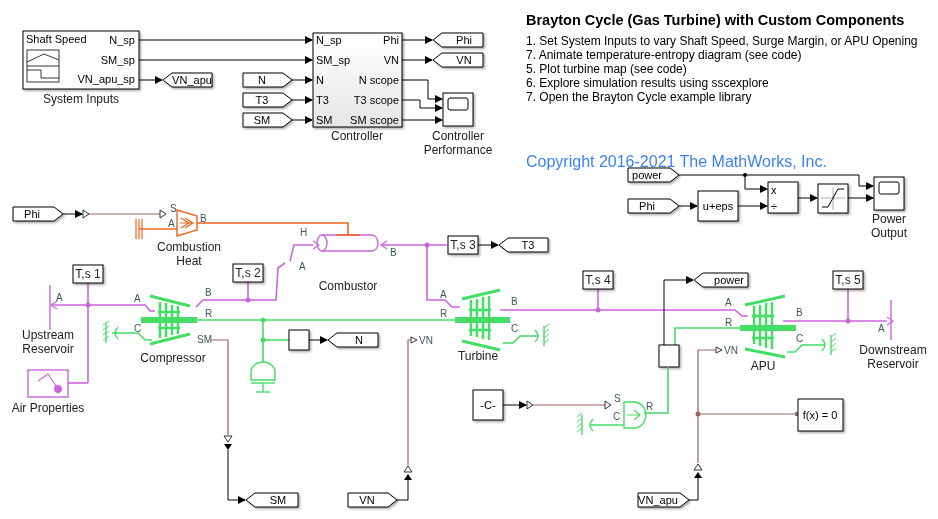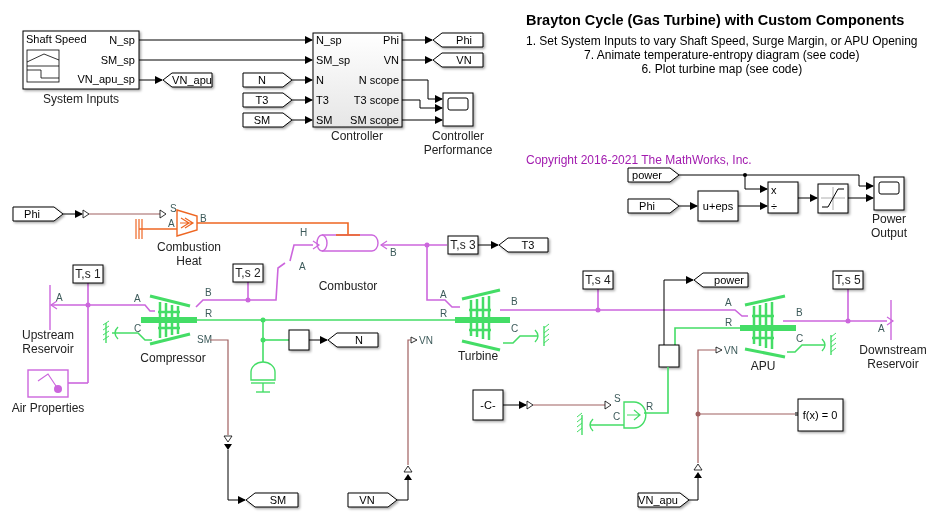--- a/index.html
+++ b/index.html
@@ -10,32 +10,34 @@
   .blk { fill:#fff; stroke:#000; stroke-width:1; }
   .sig { stroke:#000; stroke-width:1; fill:none; }
   .gas { stroke:#cc66dd; stroke-width:1.6; fill:none; }
   .mech { stroke:#44dd66; stroke-width:1.6; fill:none; }
   .phys { stroke:#a06060; stroke-width:1.2; fill:none; }
   .heat { stroke:#ee6622; stroke-width:1.6; fill:none; }
   .portlbl { font-size:10px; fill:#3c5a5a; }
   .lbl { font-size:12px; fill:#222; }
   .blklbl { font-size:11px; fill:#000; }
   .ann-title { position:absolute; left:526px; top:12px; font-weight:bold; font-size:14.5px; color:#000; }
-  .ann-list { position:absolute; left:526px; top:34px; font-size:12px; color:#000; line-height:14px;text-align:center; }
+  .ann-list { position:absolute; left:526px; top:34px; font-size:12px; color:#000; line-height:14px; }
   .ann-list div { white-space:nowrap; }
-  .ann-copy { position:absolute; left:526px; top:153px; font-size:12px; color:#a21caf; }
+  .ann-copy { position:absolute; left:526px; top:153px; font-size:16px; color:#3b82f6; }
 </style>
 </head>
 <body>
 
 <div class="ann-title">Brayton Cycle (Gas Turbine) with Custom Components</div>
 <div class="ann-list">
   <div>1. Set System Inputs to vary Shaft Speed, Surge Margin, or APU Opening</div>
   <div>7. Animate temperature-entropy diagram (see code)</div>
-  <div>6. Plot turbine map (see code)</div>
+  <div>5. Plot turbine map (see code)</div>
+  <div>6. Explore simulation results using sscexplore</div>
+  <div>7. Open the Brayton Cycle example library</div>
 </div>
 <div class="ann-copy">Copyright 2016-2021 The MathWorks, Inc.</div>
 
 <svg id="diagram" width="938" height="519" viewBox="0 0 938 519" xmlns="http://www.w3.org/2000/svg">
   <defs>
     <marker id="arr" markerWidth="8" markerHeight="8" refX="7" refY="4" orient="auto" markerUnits="userSpaceOnUse">
       <path d="M0,0 L8,4 L0,8 z" fill="#000"></path>
     </marker>
     <filter id="sh" x="-10%" y="-10%" width="130%" height="140%">
       <feDropShadow dx="1.5" dy="1.5" stdDeviation="0.8" flood-color="#000" flood-opacity="0.35"></feDropShadow>

